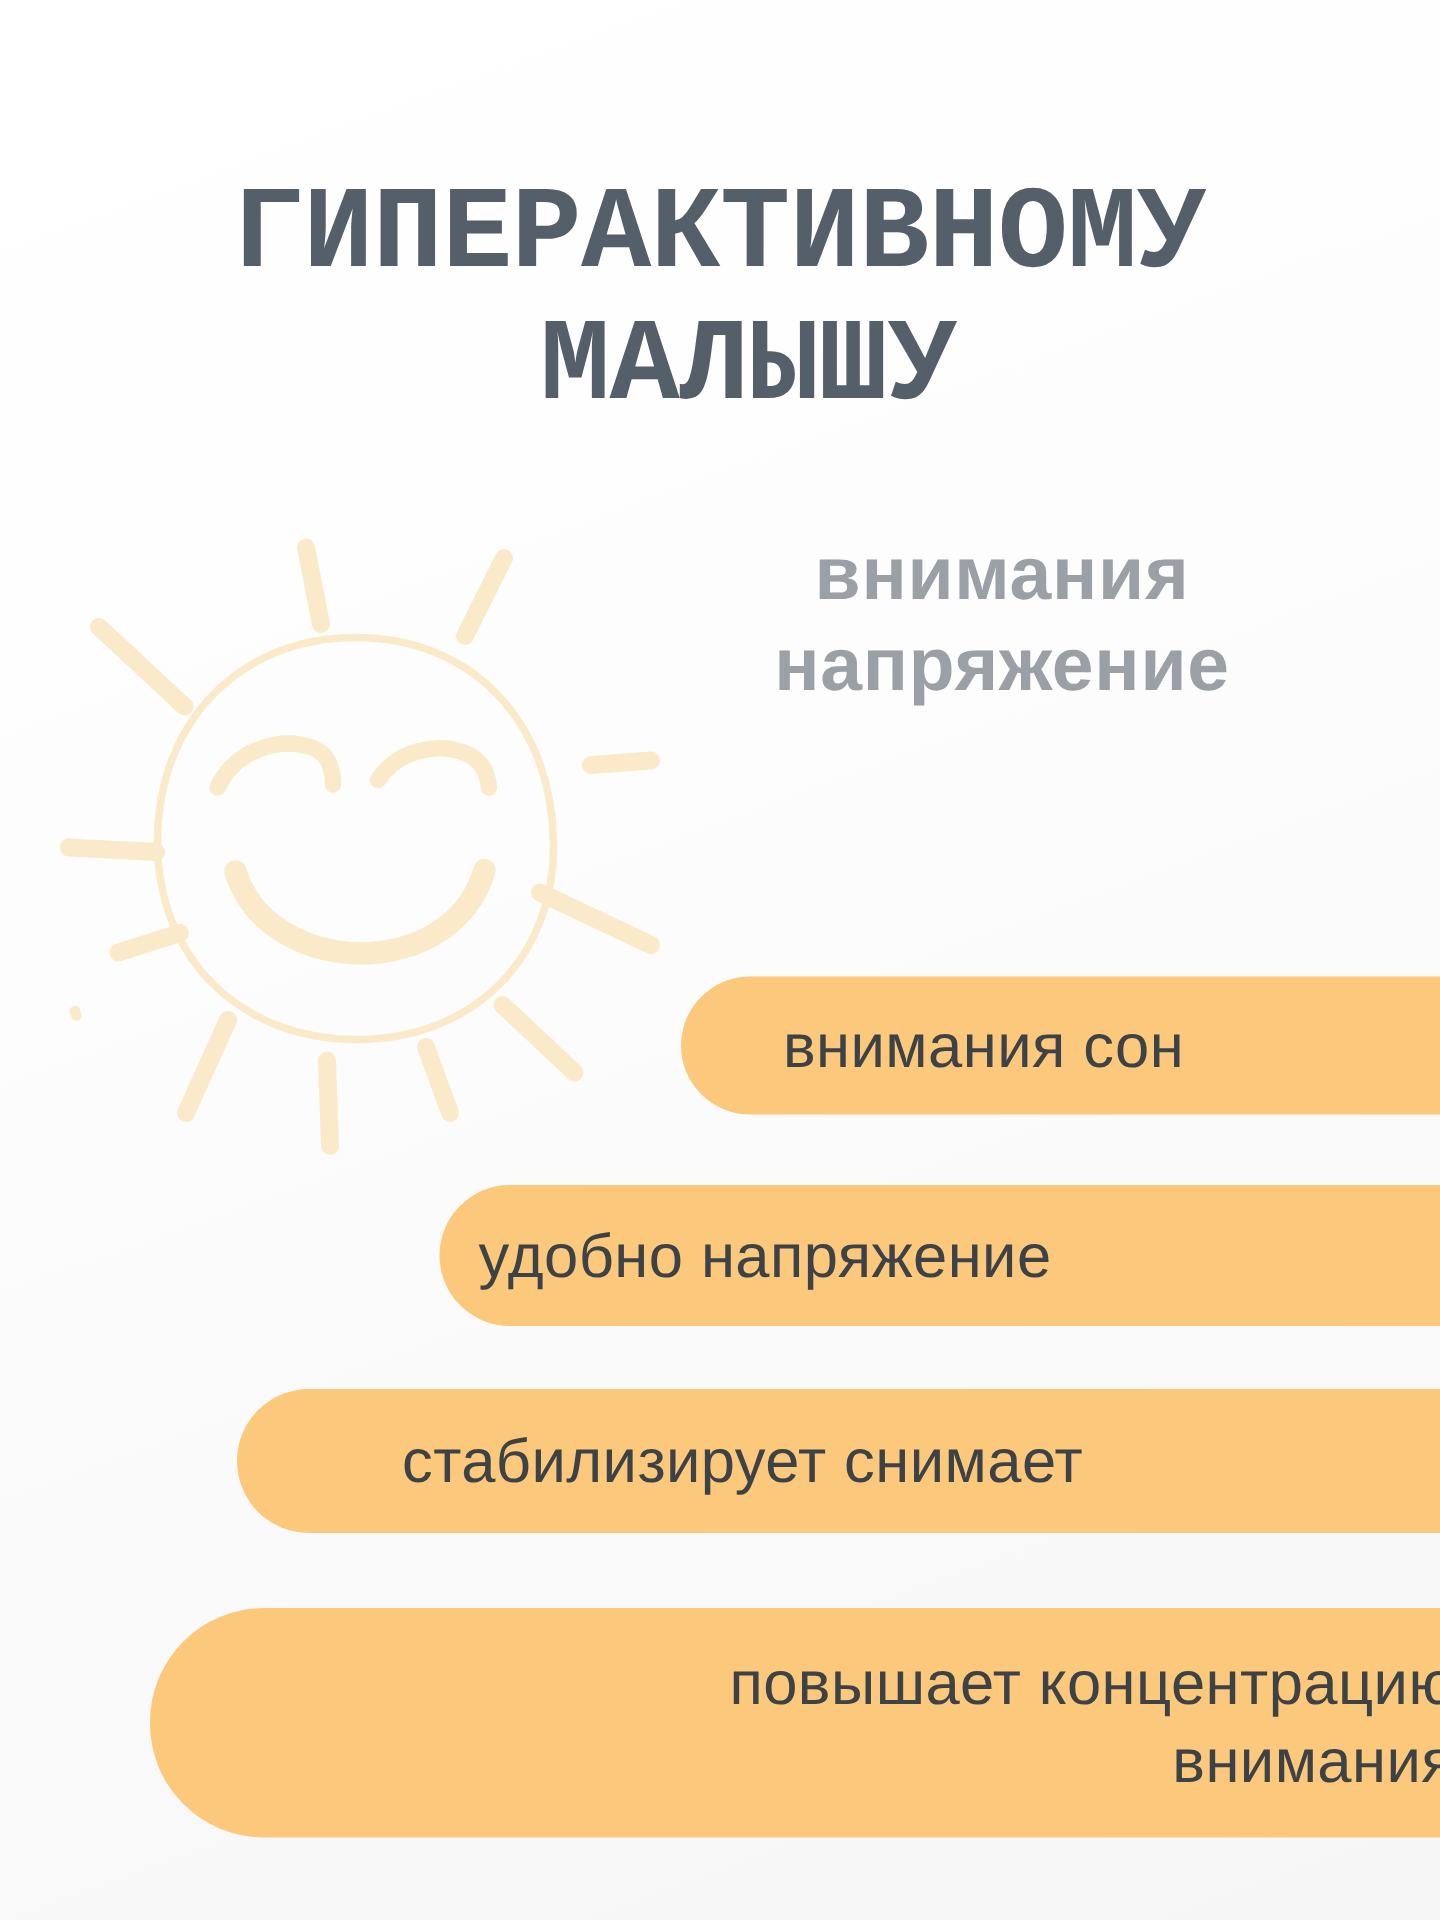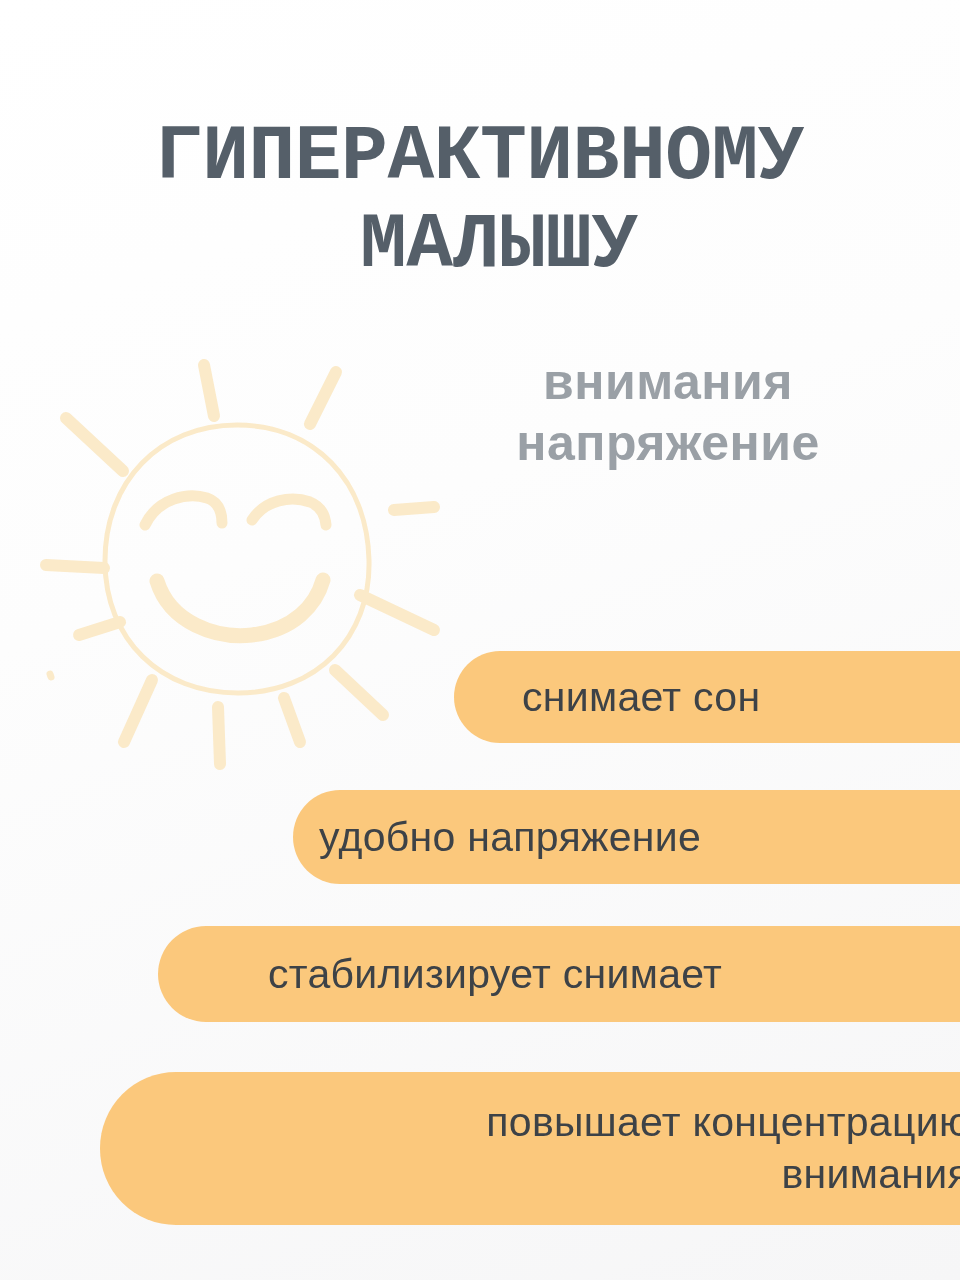--- a/index.html
+++ b/index.html
@@ -160,21 +160,21 @@
         <path d="M262 346 L 278 390"></path>
         <path d="M313 318 L 361 363"></path>
       </g>
       <g stroke-width="7">
         <path d="M28 322 L 29 325"></path>
       </g>
     </svg>
   </div>
 
   <div class="pill pill-1">
-    <span>снимает сон</span>
+    <span>внимания сон</span>
   </div>
 
   <div class="pill pill-2">
     <span>удобно напряжение</span>
   </div>
 
   <div class="pill pill-3">
     <span>стабилизирует снимает</span>
   </div>
 

